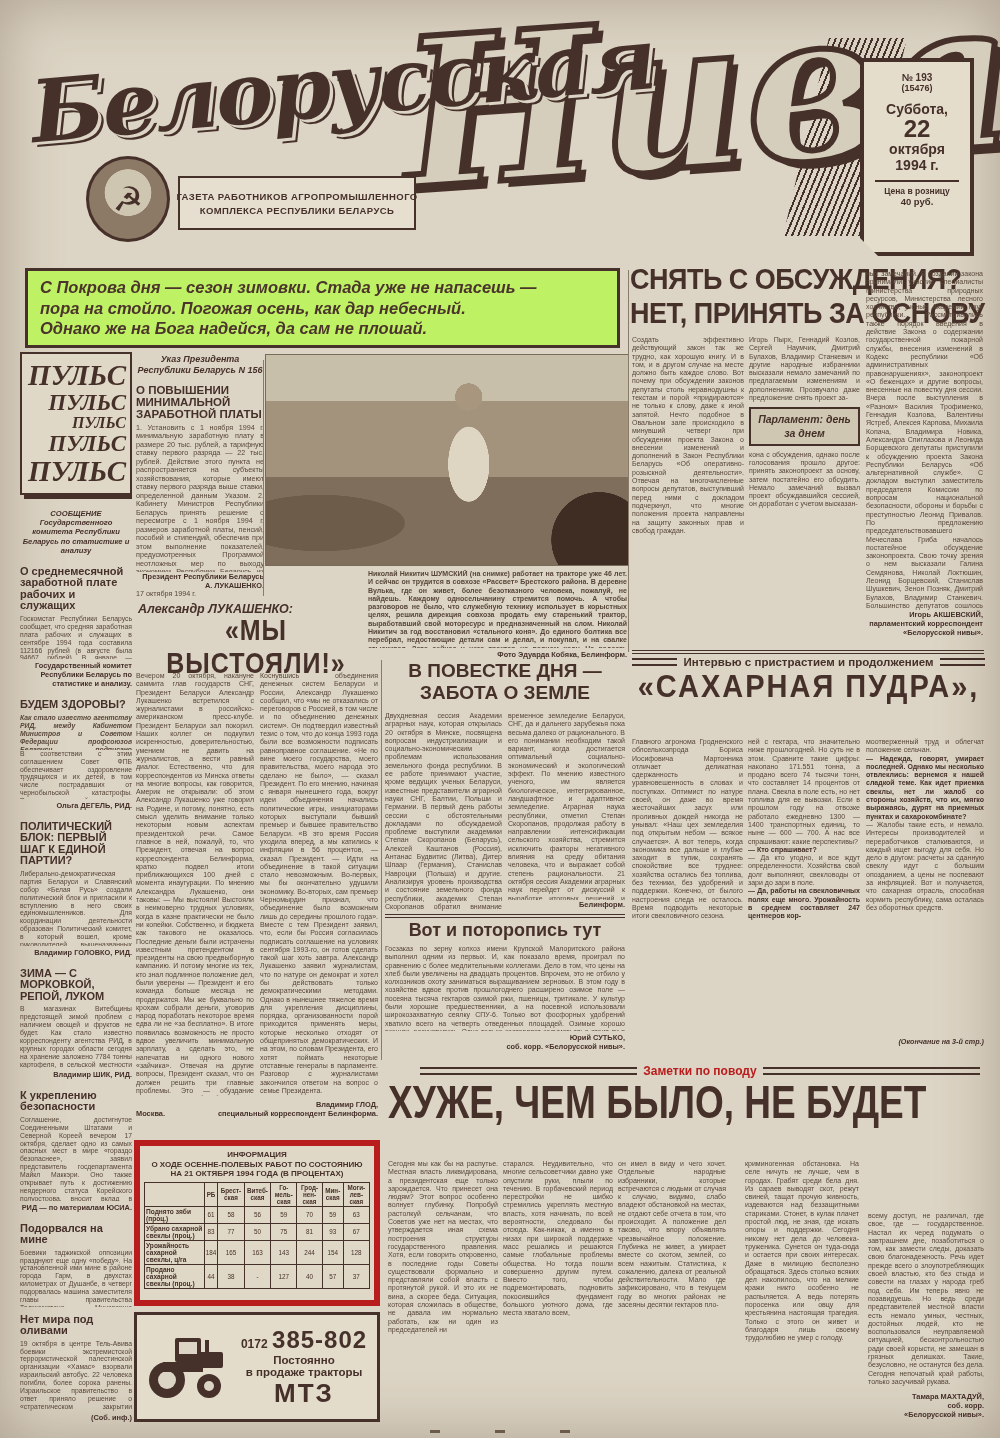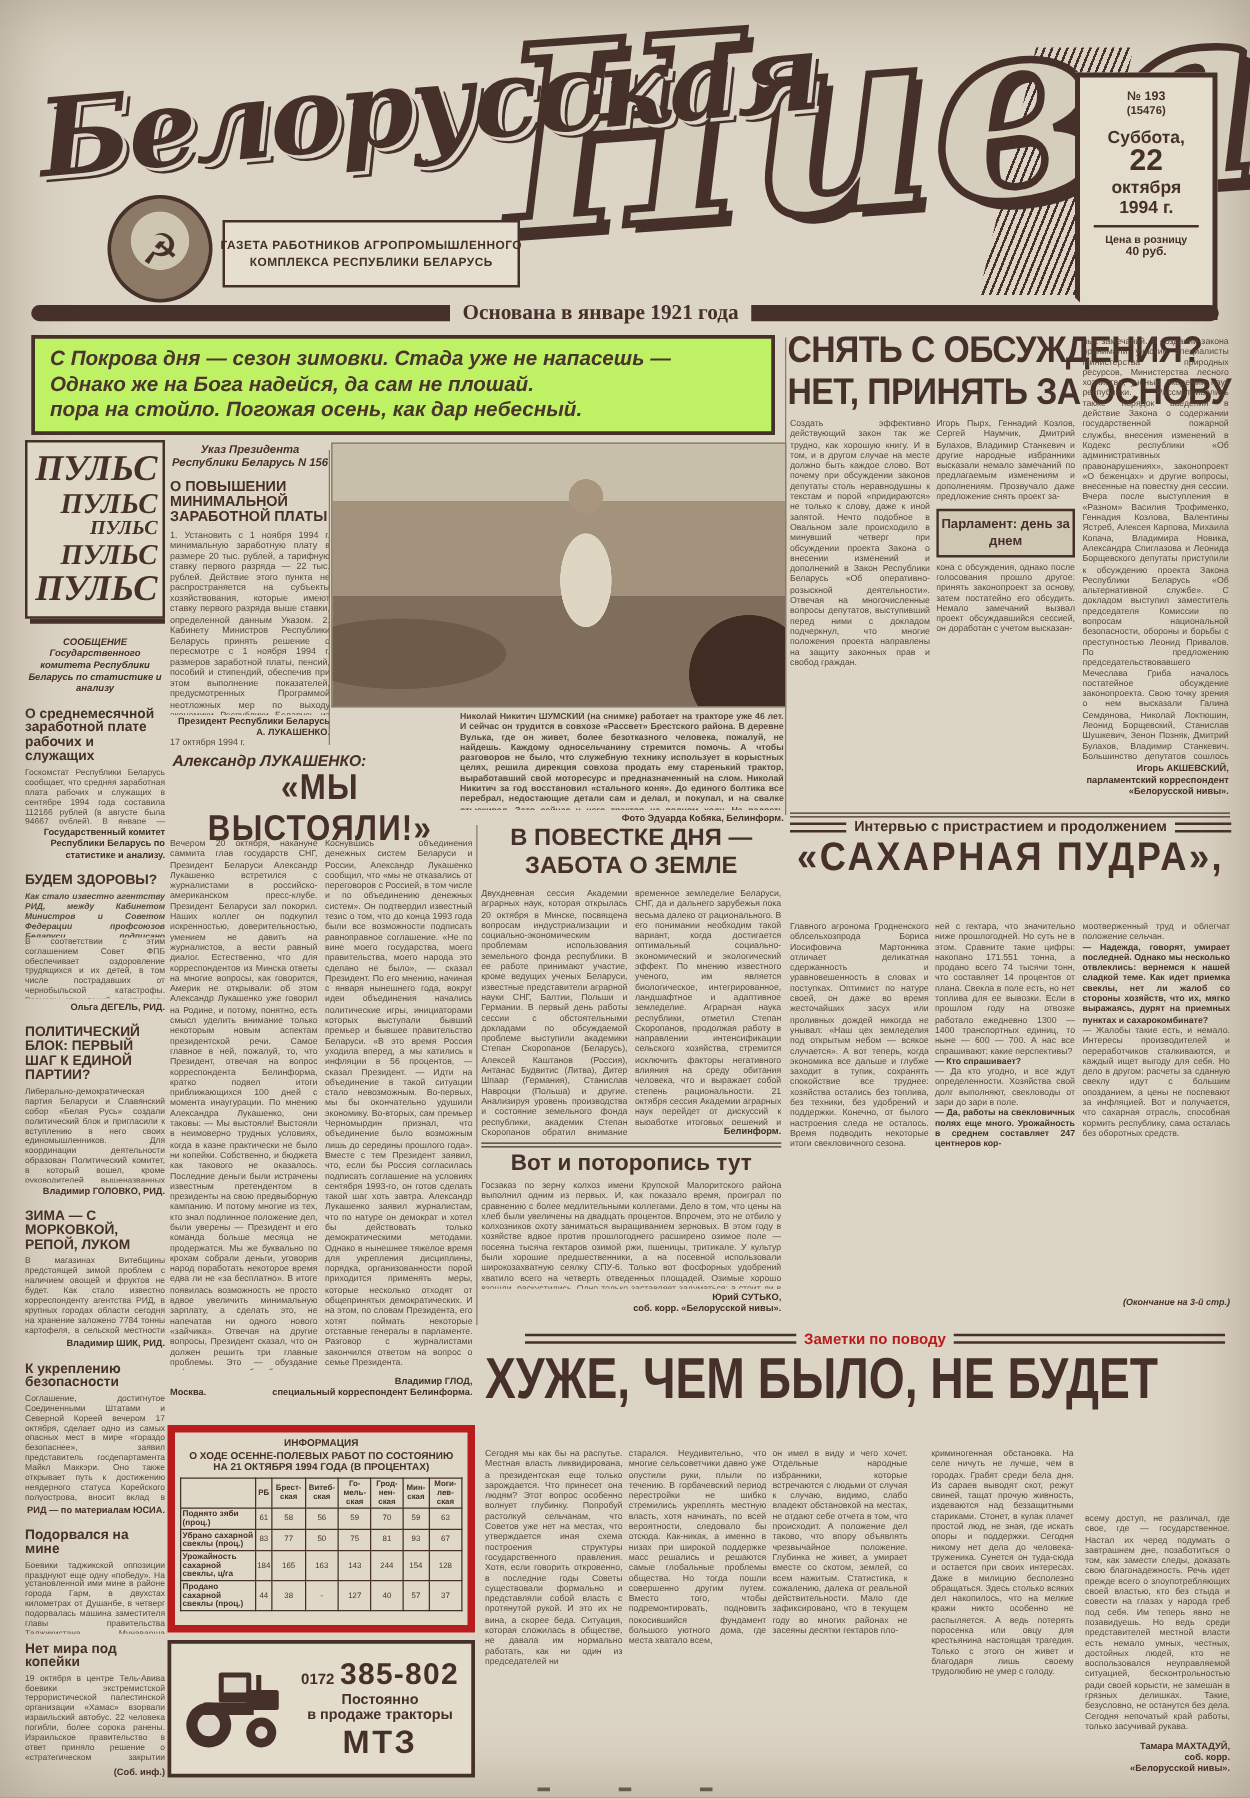--- a/index.html
+++ b/index.html
@@ -86,21 +86,21 @@
   .vcol1{left:136px;top:672px;width:118px;height:424px;}
   .vcol2{left:260px;top:672px;width:118px;height:424px;}
   .vsign{left:136px;top:1100px;width:242px;height:36px;overflow:hidden;}
   .vsign .place{float:left;font-weight:bold;font-size:7.4px;color:#46302a;margin-top:9px;}
   
   .snt{left:630px;top:266px;width:355px;text-align:left;font-weight:bold;color:#46302a;
     font-size:27px;line-height:31px;letter-spacing:-.5px;transform:scaleY(1.1);white-space:nowrap;}
   .scol1{left:632px;top:336px;width:112px;height:316px;}
   .scol2{left:749px;top:336px;width:111px;height:316px;overflow:hidden;}
   .parlbox{border:2px solid #46302a;background:#cfc7b2;margin:5px 0;padding:4px 2px;
-    text-align:center;font-weight:bold;font-size:10.5px;color:#46302a;line-height:1.25;}
+    text-align:center;font-weight:bold;font-size:10.5px;color:#46302a;line-height:1.25;font-style:italic;}
   .scol3{left:866px;top:270px;width:117px;height:384px;}
   
   .pvt{left:383px;top:660px;width:244px;text-align:center;font-weight:bold;color:#46302a;
     font-size:19px;line-height:22px;}
   .pcol1{left:385px;top:712px;width:117px;height:200px;}
   .pcol2{left:508px;top:712px;width:117px;height:200px;}
   
   .ptt{left:383px;top:920px;width:244px;text-align:center;font-weight:bold;color:#46302a;font-size:18px;}
   .ptb{left:385px;top:945px;width:240px;height:86px;}
   .pts{left:385px;top:1033px;width:240px;}
@@ -163,30 +163,25 @@
     <div class="s1">№ 193</div>
     <div class="s2">(15476)</div>
     <div class="d1">Суббота,</div>
     <div class="d2">22</div>
     <div class="d3">октября</div>
     <div class="d4">1994 г.</div>
     <hr>
     <div class="p1">Цена в розницу</div>
     <div class="p2">40 руб.</div>
   </div>
-  <div class="abs founded-row">
-    <div class="fbar l"></div>
-    <div class="founded">Основана в январе 1921 года</div>
-    <div class="fbar r"></div>
-  </div>
 
   <div class="abs banner">
     <div>С Покрова дня — сезон зимовки. Стада уже не напасешь —</div>
+    <div>пора на стойло. Погожая осень, как дар небесный.</div>
     <div>Однако же на Бога надейся, да сам не плошай.</div>
-    <div>пора на стойло. Погожая осень, как дар небесный.</div>
   </div>
 
   <div class="abs rail">
     <div class="pulsebox">
       <div class="pulse pz0">ПУЛЬС</div>
       <div class="pulse pz1">ПУЛЬС</div>
       <div class="pulse pz2">ПУЛЬС</div>
       <div class="pulse pz3">ПУЛЬС</div>
       <div class="pulse pz4">ПУЛЬС</div>
     </div>
@@ -202,21 +197,21 @@
     <div class="bt">Либерально-демократическая партия Беларуси и Славянский собор «Белая Русь» создали политический блок и пригласили к вступлению в него своих единомышленников. Для координации деятельности образован Политический комитет, в который вошел, кроме руководителей вышеназванных партий, бывший шеф Народного движения Беларуси Сергей Гайдукевич. Политический блок, по словам организаторов, создан с целью подготовки к выборам в парламент и местные органы власти.</div>
     <div class="sign">Владимир ГОЛОВКО, РИД.</div>
     <div class="h-sm">ЗИМА — С МОРКОВКОЙ, РЕПОЙ, ЛУКОМ</div>
     <div class="bt">В магазинах Витебщины предстоящей зимой проблем с наличием овощей и фруктов не будет. Как стало известно корреспонденту агентства РИД, в крупных городах области сегодня на хранение заложено 7784 тонны картофеля, в сельской местности организации потребкооперации почти достигли объемов заготовок «второго хлеба». Ежедневно овощехранилища пополняются до 1 тыс. тонн моркови, капусты, свеклы, произведенных в области.</div>
     <div class="sign">Владимир ШИК, РИД.</div>
     <div class="h-sm">К укреплению безопасности</div>
     <div class="bt">Соглашение, достигнутое Соединенными Штатами и Северной Кореей вечером 17 октября, сделает одно из самых опасных мест в мире «гораздо безопаснее», заявил представитель госдепартамента Майкл Маккэри. Оно также открывает путь к достижению неядерного статуса Корейского полуострова, вносит вклад в установление строгого режима нераспространения под наблюдением Международного агентства по атомной энергии в соответствии с его полномасштабным соглашением о гарантиях, достигнутым с Северной Кореей.</div>
     <div class="sign">РИД — по материалам ЮСИА.</div>
     <div class="h-sm">Подорвался на мине</div>
     <div class="bt">Боевики таджикской оппозиции празднуют еще одну «победу». На установленной ими мине в районе города Гарм, в двухстах километрах от Душанбе, в четверг подорвалась машина заместителя главы правительства Таджикистана Мунаварша Назриева. В результате Назриев и его телохранитель погибли, а сопровождавшие их двое чиновников правительственного аппарата получили ранения.</div>
-    <div class="h-sm">Нет мира под копейки</div>
+    <div class="h-sm">Нет мира под оливами</div>
     <div class="bt">19 октября в центре Тель-Авива боевики экстремистской террористической палестинской организации «Хамас» взорвали израильский автобус. 22 человека погибли, более сорока ранены. Израильское правительство в ответ приняло решение о «стратегическом закрытии Западного берега и сектора Газа». Это значит, что десятки тысяч палестинцев лишаются там своих рабочих мест и остаются без средств существования. Вместо них будут привлечены рабочие из азиатских стран.</div>
     <div class="sign">(Соб. инф.)</div>
   </div>
 
   <div class="abs ukaz">
     <div class="kick">Указ Президента</div>
     <div class="kick">Республики Беларусь N 156</div>
     <div class="h-sm">О ПОВЫШЕНИИ МИНИМАЛЬНОЙ ЗАРАБОТНОЙ ПЛАТЫ</div>
     <div class="bt" style="height:148px">1. Установить с 1 ноября 1994 г. минимальную заработную плату в размере 20 тыс. рублей, а тарифную ставку первого разряда — 22 тыс. рублей. Действие этого пункта не распространяется на субъекты хозяйствования, которые имеют ставку первого разряда выше ставки, определенной данным Указом. 2. Кабинету Министров Республики Беларусь принять решение о пересмотре с 1 ноября 1994 г. размеров заработной платы, пенсий, пособий и стипендий, обеспечив при этом выполнение показателей, предусмотренных Программой неотложных мер по выходу экономики Республики Беларусь из кризиса.</div>
     <div class="sign">Президент Республики Беларусь</div>

